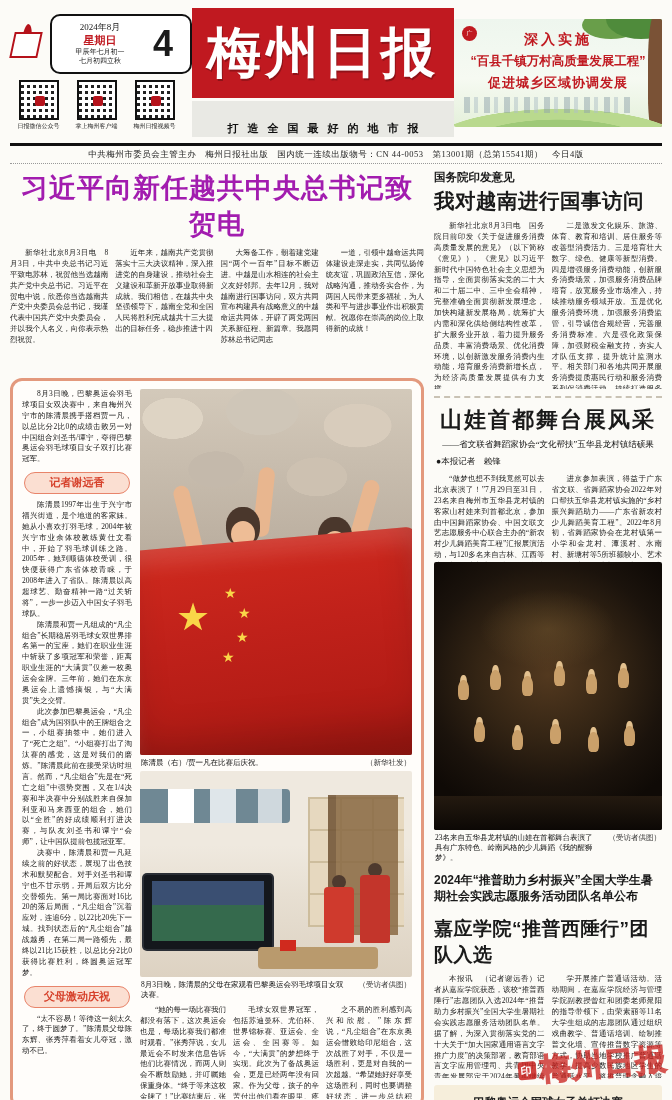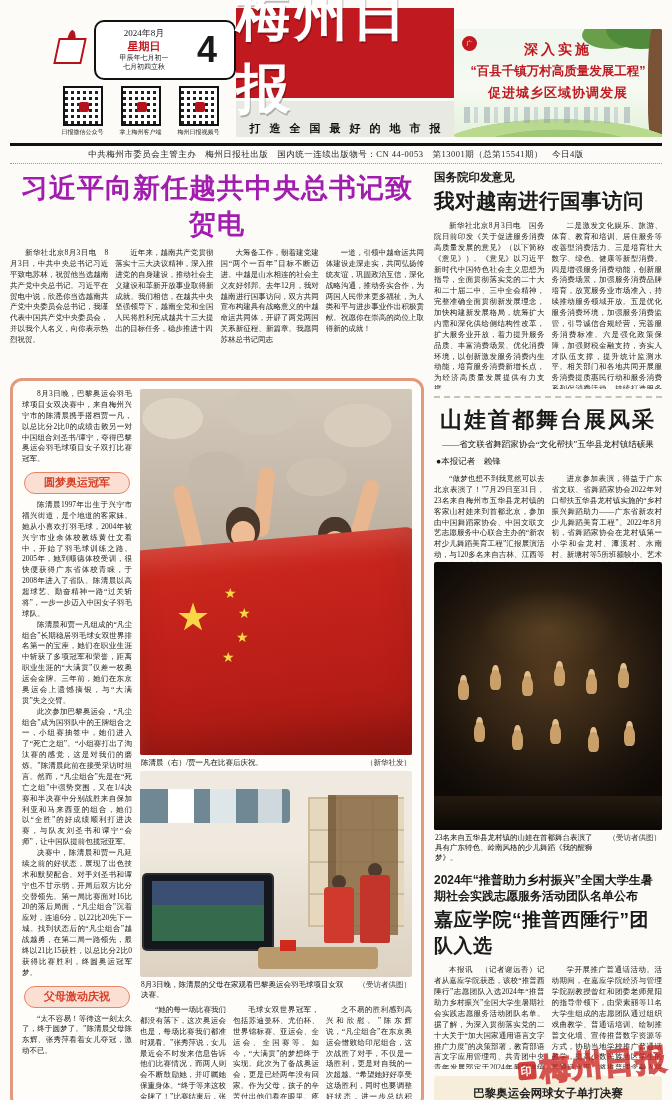--- a/index.html
+++ b/index.html
@@ -1,21 +1,21 @@
 <!DOCTYPE html>
 <html><head>
 <meta charset="utf-8">
 <style>
   * { margin:0; padding:0; box-sizing:border-box; }
   html,body { background:#888; }
   body { font-family:"Liberation Serif","DejaVu Serif",serif; }
   #page { position:relative; width:672px; height:1100px; margin:0 auto; background:#fcfbf7; overflow:hidden; color:#1a1a1a; }
 
   
-  .mast { display:flex; padding:8px 10px 0 10px; align-items:flex-end;margin-left:44px; }
+  .mast { display:flex; padding:8px 10px 0 10px; align-items:center; }
   .mast-left { width:182px; flex:none; }
   .mast-left-top { display:flex; gap:6px; align-items:flex-start; }
   .logo { width:34px; height:44px; position:relative; margin-top:8px; }
   .logo .book { position:absolute; left:2px; top:10px; width:28px; height:26px; border:2.5px solid #b5121b; transform:skewX(-12deg); background:#fff; }
   .logo .flame { position:absolute; left:12px; top:2px; width:10px; height:26px; background:#b5121b; border-radius:50% 50% 40% 40% / 70% 70% 30% 30%; transform:rotate(8deg); }
   .datebox { flex:1; border:2px solid #111; border-radius:10px; padding:3px 6px; display:flex; align-items:center; height:60px; background:#fff; }
   .datebox .dcol { flex:1; text-align:center; line-height:1.35; }
   .d-ym { font-size:9px; }
   .d-week { font-size:11px; font-weight:bold; color:#c01920; }
   .d-lunar { font-size:7px; }
@@ -129,21 +129,21 @@
   .svc-kicker { font-size:11.5px; font-weight:bold; font-family:"Liberation Sans",sans-serif; }
   .svc-headline { font-size:20.5px; font-weight:bold; font-family:"Liberation Sans",sans-serif; letter-spacing:.5px; margin-top:2px; }
   .svc .textcols .tc { height:168px; }
   .wavy { border-bottom:2px dashed #c9c2b4; margin:7px 0; }
   .sw-headline { font-size:22px; font-weight:bold; font-family:"Liberation Sans",sans-serif; text-align:center; letter-spacing:2px; }
   .sw-sub { font-size:8.5px; text-align:center; margin-top:4px; color:#111; }
   .sw-byline { font-size:8.5px; margin:5px 0 2px 2px; }
   .sw .textcols .tc { height:88px; }
   .jy { margin-top:6px; }
   .jy-kicker { font-size:12px; font-weight:bold; font-family:"Liberation Sans",sans-serif; line-height:1.35; }
-  .jy-headline { font-size:19px; font-weight:bold; font-family:"Liberation Sans",sans-serif; margin-top:3px; letter-spacing:.5px; }
+  .jy-headline { font-size:19px; font-weight:bold; font-family:"Liberation Sans",sans-serif; margin-top:12px; letter-spacing:.5px; }
   .jy .textcols .tc { height:104px; }
   .zheng { margin-top:7px; background:#f6eedb; border-radius:3px; padding:10px 8px 12px 8px; text-align:center; position:relative; }
   .z-kicker { font-size:11.5px; font-weight:bold; font-family:"Liberation Sans",sans-serif; color:#222; }
 
   .watermark { position:absolute; right:4px; bottom:14px; transform:rotate(-5deg); font-size:30px; font-weight:bold; font-family:"Liberation Serif",serif; color:rgba(201,34,30,.08); -webkit-text-stroke:1.6px rgba(201,34,30,.75); letter-spacing:2px; pointer-events:none; }
   .watermark .wseal { display:inline-block; width:18px; height:18px; background:rgba(201,34,30,.85); border-radius:3px; margin-right:4px; -webkit-text-stroke:0; color:#fff; font-size:11px; line-height:18px; text-align:center; vertical-align:6px; }
 </style>
 </head>
 <body>
 
@@ -227,21 +227,21 @@
               <p>一道，引领中越命运共同体建设走深走实，共同弘扬传统友谊，巩固政治互信，深化战略沟通，推动务实合作，为两国人民带来更多福祉，为人类和平与进步事业作出积极贡献。祝愿你在崇高的岗位上取得新的成就！</p>
             </div>
         </div>
       </div>
 
       <div class="feature">
 
         <div class="f-body">
           <div class="f-left">
             <p>8月3日晚，巴黎奥运会羽毛球项目女双决赛中，来自梅州兴宁市的陈清晨携手搭档贾一凡，以总比分2比0的成绩击败另一对中国组合刘圣书/谭宁，夺得巴黎奥运会羽毛球项目女子双打比赛冠军。</p>
-            <span class="pill">圆梦奥运冠军</span>
+            <span class="pill">记者谢远香</span>
             <p>陈清晨1997年出生于兴宁市福兴街道，是个地道的客家妹。她从小喜欢打羽毛球，2004年被兴宁市业余体校教练黄仕文看中，开始了羽毛球训练之路。2005年，她到顺德体校受训，很快便获得广东省体校青睐，于2008年进入了省队。陈清晨以高超球艺、勤奋精神一路“过关斩将”，一步一步迈入中国女子羽毛球队。</p>
             <p>陈清晨和贾一凡组成的“凡尘组合”长期稳居羽毛球女双世界排名第一的宝座，她们在职业生涯中斩获了多项冠军和荣誉，距离职业生涯的“大满贯”仅差一枚奥运会金牌。三年前，她们在东京奥运会上遗憾摘银，与“大满贯”失之交臂。</p>
             <p>此次参加巴黎奥运会，“凡尘组合”成为国羽队中的王牌组合之一，小组赛抽签中，她们进入了“死亡之组”。“小组赛打出了淘汰赛的感觉，这是对我们的磨炼。”陈清晨此前在接受采访时坦言。然而，“凡尘组合”先是在“死亡之组”中强势突围，又在1/4决赛和半决赛中分别战胜来自保加利亚和马来西亚的组合，她们以“全胜”的好成绩顺利打进决赛，与队友刘圣书和谭宁“会师”，让中国队提前包揽冠亚军。</p>
             <p>决赛中，陈清晨和贾一凡延续之前的好状态，展现了出色技术和默契配合。对手刘圣书和谭宁也不甘示弱，开局后双方比分交替领先。第一局比赛面对16比20的落后局面，“凡尘组合”沉着应对，连追6分，以22比20先下一城。找到状态后的“凡尘组合”越战越勇，在第二局一路领先，最终以21比15获胜，以总比分2比0获得比赛胜利，终圆奥运冠军梦。</p>
             <span class="pill">父母激动庆祝</span>
             <p>“太不容易！等待这一刻太久了，终于圆梦了。”陈清晨父母陈东辉、张秀萍看着女儿夺冠，激动不已。</p>
 
           </div>
 
           <div class="f-right">

